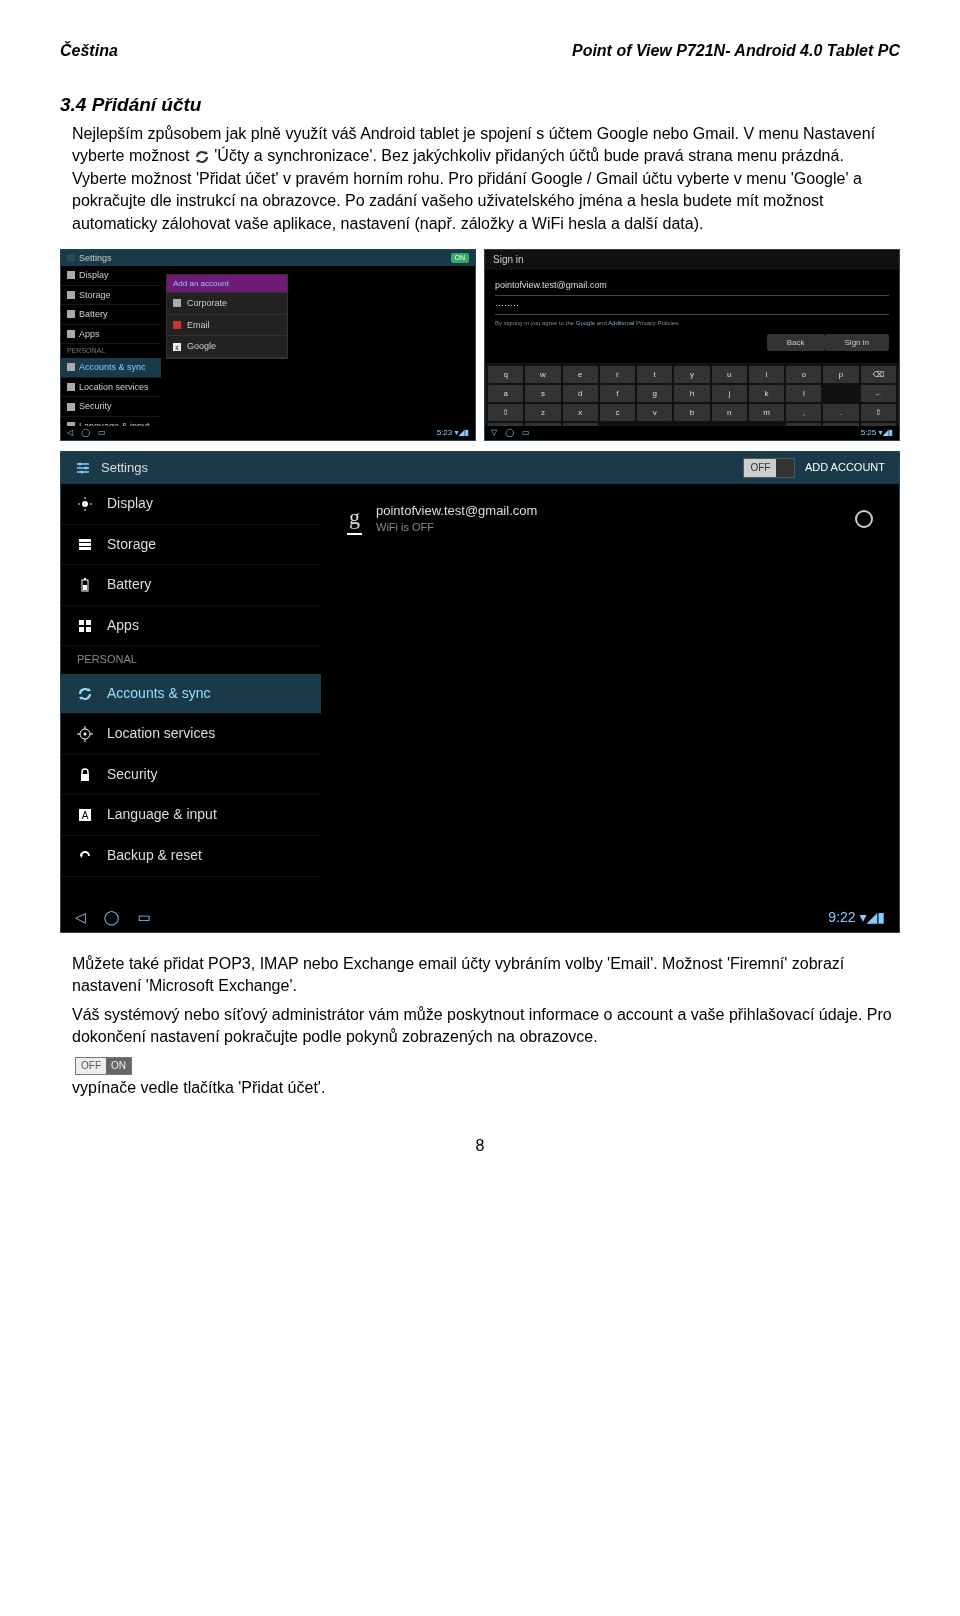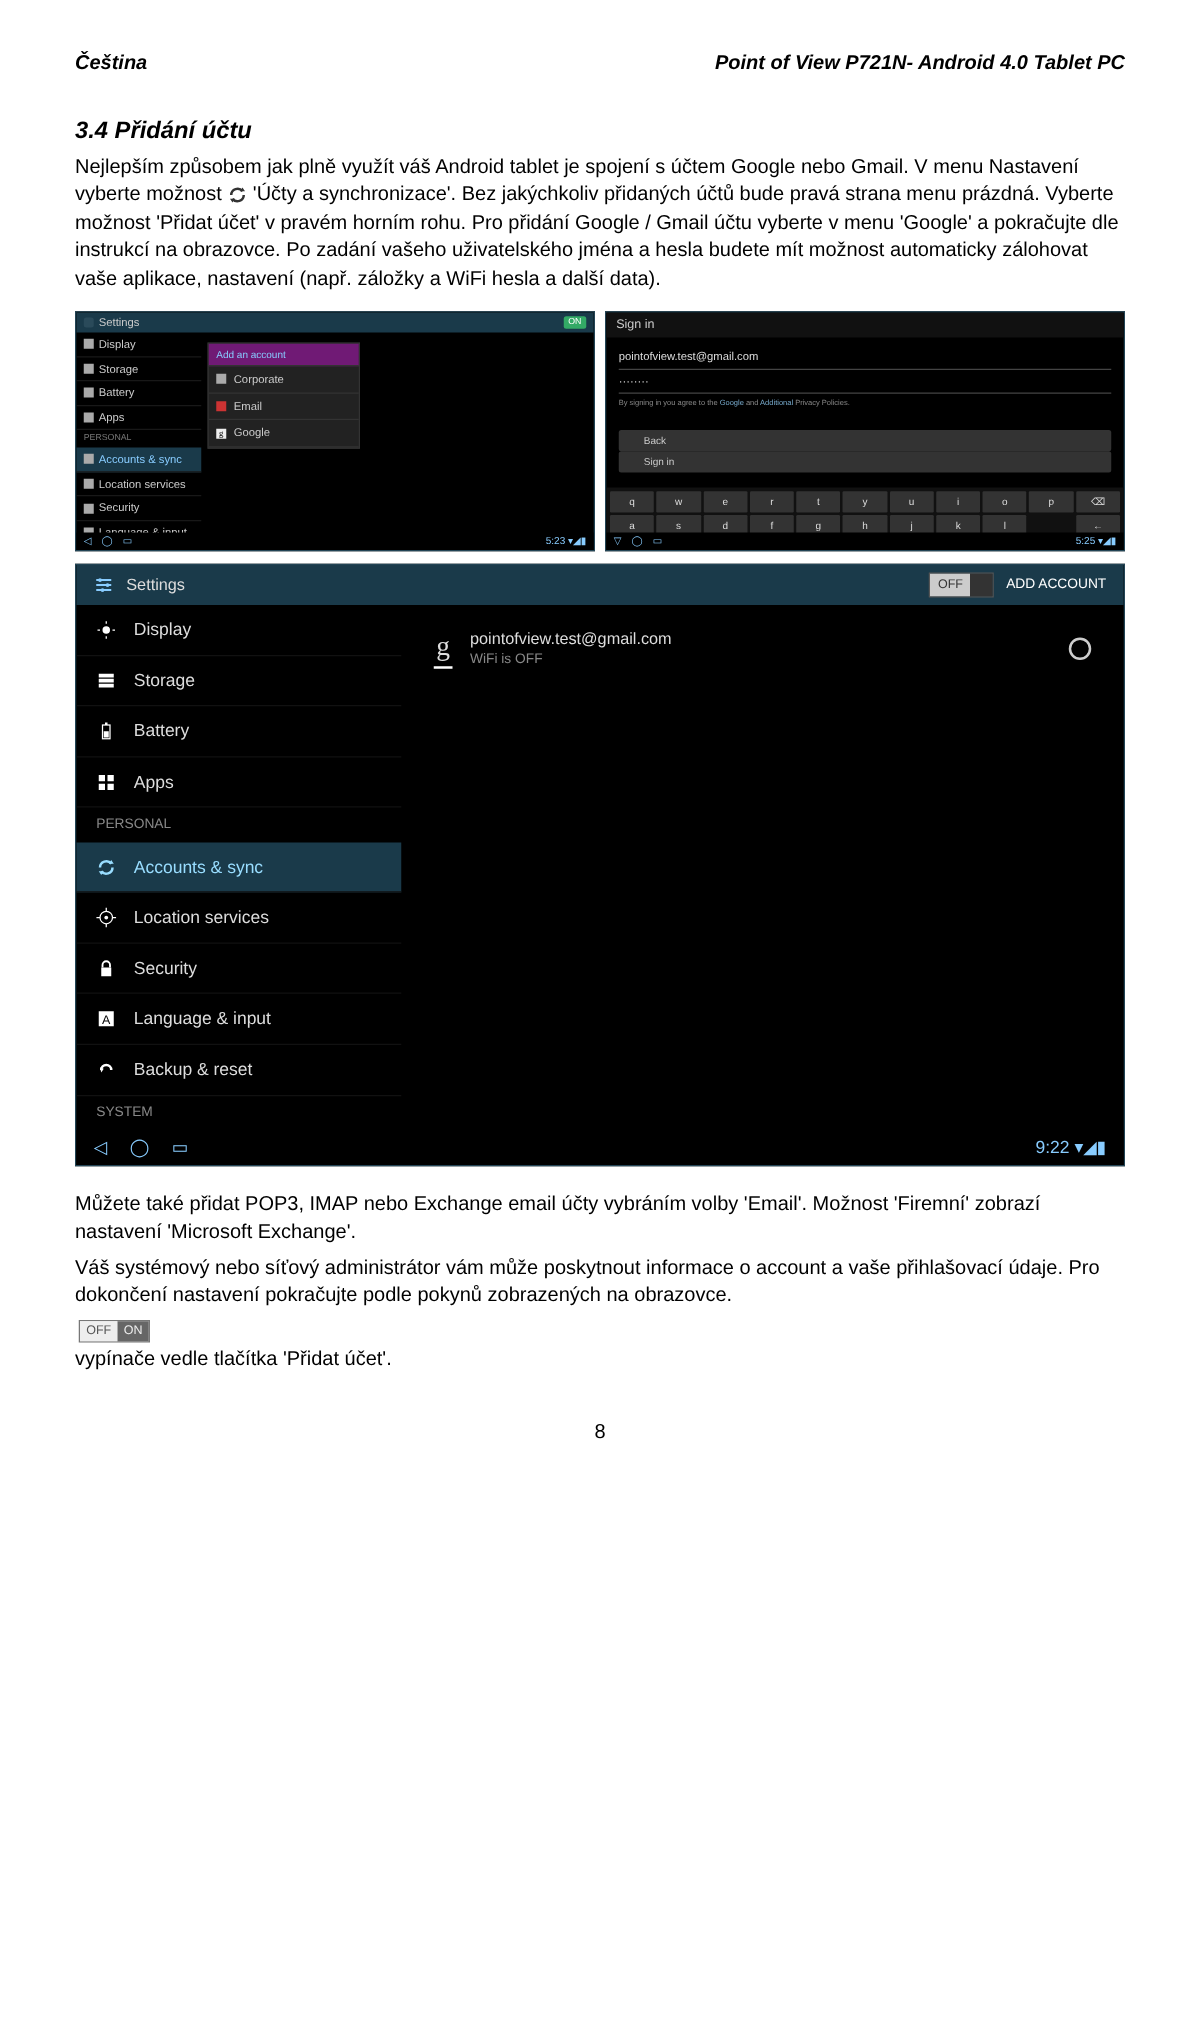--- a/index.html
+++ b/index.html
@@ -8,21 +8,21 @@
     margin: 0;
     padding: 40px 60px;
     background: #fff;
     color: #000;
     line-height: 1.4;
     width: 960px;
     box-sizing: border-box;
   }
   .header-row { display: flex; justify-content: space-between; font-style: italic; font-weight: bold; margin-bottom: 30px; }
   h2 { font-size: 19px; font-style: italic; margin: 0 0 4px 0; }
-  p { margin: 0 0 6px 0; }
+  p { margin: 0 0 6px 12px; }
   .sync-icon { display: inline-block; vertical-align: middle; }
   .imgrow { display: flex; gap: 8px; margin: 14px 0 10px 0; }
   .shot { background: #000; border: 1px solid #245; flex: 1; height: 190px; position: relative; overflow: hidden; font-size: 9px; color: #ccc; }
   .topbar { background: #1a3a4a; height: 16px; display: flex; align-items: center; padding: 0 6px; gap: 4px; }
   .topbar .ic { width: 8px; height: 8px; background: #2a4a5a; border-radius: 2px; }
   .siderow { display: flex; height: calc(100% - 30px); }
   .sidemenu { width: 100px; display: flex; flex-direction: column; }
   .sidemenu .it { padding: 3px 6px; display: flex; gap: 4px; align-items: center; border-bottom: 1px solid #181818; }
   .sidemenu .it.sel { background: #1a3a4a; color: #8cf; }
   .sidemenu .hdr { color: #777; font-size: 7px; padding: 2px 6px; }
@@ -31,21 +31,21 @@
   .popup .tt { background: #701a75; padding: 3px 6px; color: #8cf; font-size: 8px; border-bottom: 1px solid #333; }
   .popup .opt { padding: 4px 6px; display: flex; gap: 6px; align-items: center; border-bottom: 1px solid #333; }
   .botbar { position: absolute; bottom: 0; left: 0; right: 0; height: 14px; background: #000; display: flex; justify-content: space-between; align-items: center; padding: 0 6px; font-size: 8px; color: #8cf; }
   .botbar .l { display: flex; gap: 8px; }
   .keyb { display: grid; grid-template-columns: repeat(11, 1fr); gap: 2px; padding: 3px; background: #111; margin-top: 6px; }
   .key { background: #333; color: #ddd; text-align: center; font-size: 8px; padding: 3px 0; border-radius: 1px; }
   .signin-body { padding: 6px 10px; }
   .signin-body .fld { color: #ddd; padding: 3px 0; border-bottom: 1px solid #444; font-size: 9px; }
   .signin-body .terms { color: #888; font-size: 6px; margin-top: 4px; }
   .signin-body .terms a { color: #7ac; }
-  .btnrow { display: flex; justify-content: center; margin-top: 16px; flex-direction: column; }
+  .btnrow { display: flex; justify-content: flex-end; margin-top: 6px; }
   .btn { background: #333; padding: 3px 20px; font-size: 8px; border-radius: 2px; }
   .bigshot { background: #000; border: 1px solid #245; height: 480px; position: relative; overflow: hidden; font-size: 13px; color: #ddd; margin-bottom: 20px; }
   .bigshot .topbar2 { background: #1a3a4a; height: 32px; display: flex; align-items: center; justify-content: space-between; padding: 0 14px; }
   .bigshot .topbar2 .l { display: flex; gap: 10px; align-items: center; }
   .bigshot .topbar2 .r { display: flex; gap: 10px; align-items: center; }
   .bigshot .content { display: flex; height: calc(100% - 60px); }
   .bigshot .side { width: 260px; display: flex; flex-direction: column; }
   .bigshot .side .it2 { padding: 10px 16px; display: flex; gap: 14px; align-items: center; border-bottom: 1px solid #111; font-size: 14px; }
   .bigshot .side .it2.sel2 { background: #1a3a4a; color: #9df; }
   .bigshot .side .hdr2 { color: #888; font-size: 11px; padding: 6px 16px; }
@@ -320,21 +320,20 @@
           </svg>
           <span>Language &amp; input</span>
         </div>
       <div class="it2">
           <svg class="ic2" viewBox="0 0 16 16">
             <path fill="none" stroke="#fff" stroke-width="2" d="M4 8a4 4 0 1 1 8 0"></path>
             <path fill="#fff" d="M3 6l3 1-2 3z"></path>
           </svg>
           <span>Backup &amp; reset</span>
         </div>
-      <div class="hdr2">SYSTEM</div>
     </div>
     <div class="main">
       <div class="acct">
         <div class="l2">
           <span class="gicon">g</span>
           <div>
             <div>pointofview.test@gmail.com</div>
             <div class="sub">WiFi is OFF</div>
           </div>
         </div>

